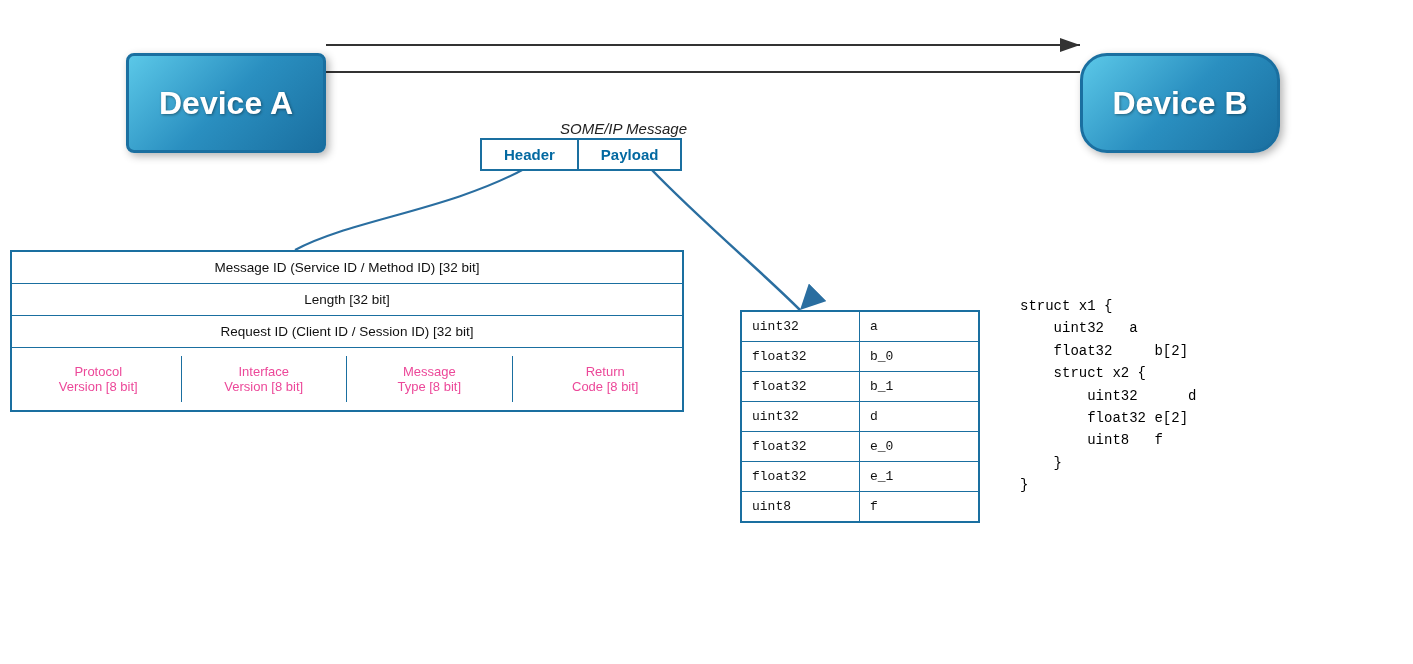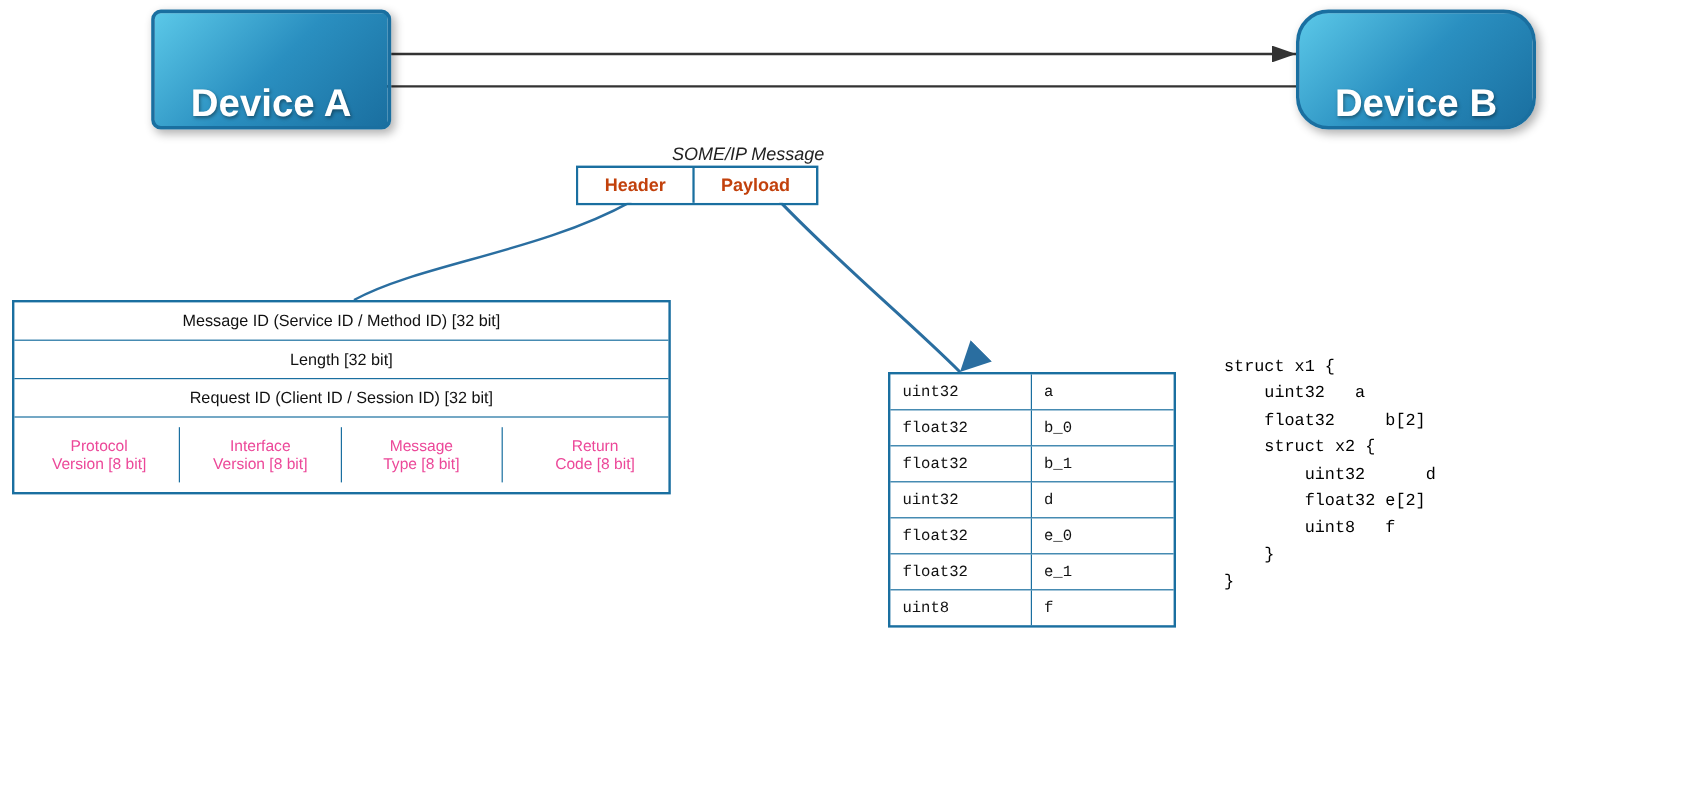--- a/index.html
+++ b/index.html
@@ -15,24 +15,25 @@
     
     .device-box {
       position: absolute;
       background: linear-gradient(135deg, #5bc8e8 0%, #2a8fc0 50%, #1a6fa0 100%);
       border: 3px solid #1a6fa0;
       border-radius: 8px;
       color: white;
       font-size: 32px;
       font-weight: bold;
       display: flex;
-      align-items: flex-end;
+      align-items: center;
       justify-content: center;
       text-shadow: 1px 1px 3px rgba(0,0,0,0.4);
       box-shadow: 3px 3px 8px rgba(0,0,0,0.3);
+      margin-top: 45px;
     }
 
     #device-a {
       left: 126px;
       top: 8px;
       width: 200px;
       height: 100px;
     }
 
     #device-b {
@@ -71,32 +72,32 @@
       display: flex;
       border: 2px solid #1a6fa0;
     }
 
     .msg-cell {
       padding: 6px 22px;
       font-size: 15px;
       font-weight: bold;
       border-right: 2px solid #1a6fa0;
       background: #fff;
-      color: #c2410c;
+      color: #0369a1;
     }
     .msg-cell:last-child {
       border-right: none;
     }
 
     
     .header-detail {
       position: absolute;
       top: 250px;
       left: 10px;
-      width: 549px;
+      width: 674px;
       border: 2px solid #1a6fa0;
       background: #fff;
     }
 
     .header-row {
       border-bottom: 1px solid #1a6fa0;
       text-align: center;
       padding: 8px 4px;
       font-size: 13.5px;
       color: #111;

